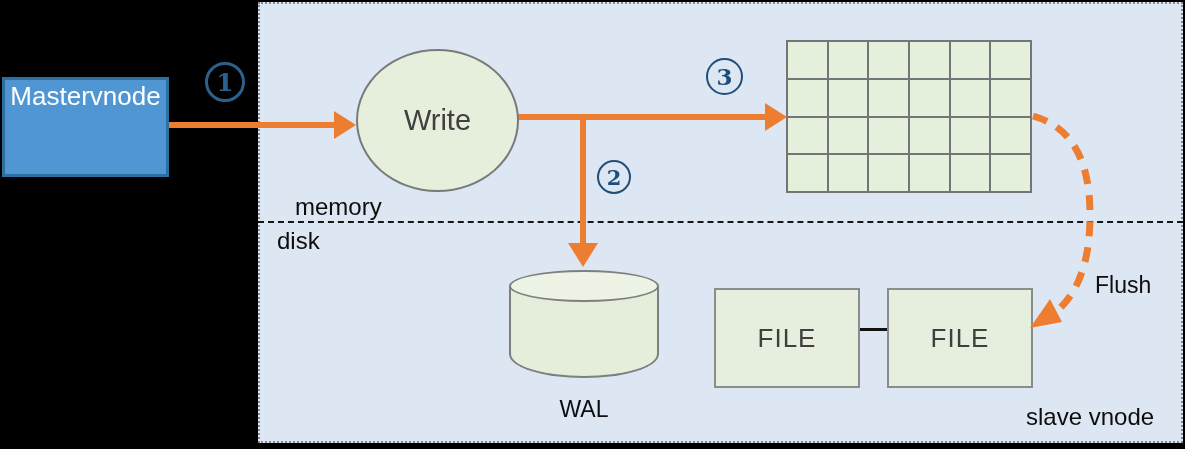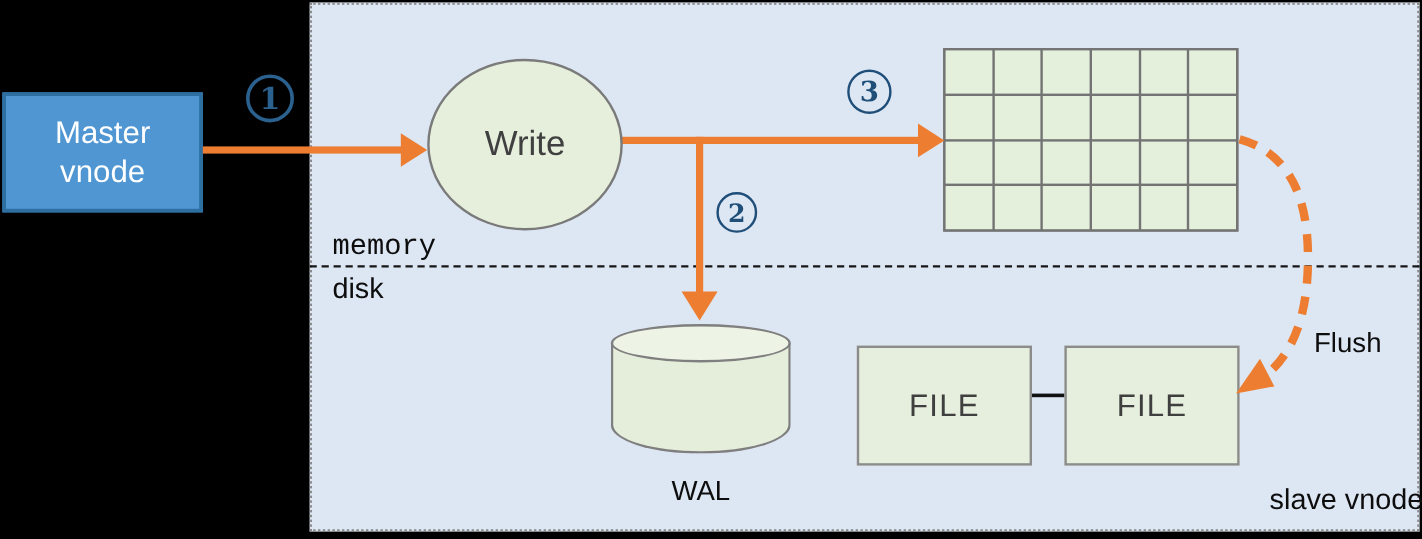--- a/index.html
+++ b/index.html
@@ -29,33 +29,33 @@
     width: 925px; height: 0;
     border-top: 2.5px dashed #161616;
   }
   .region-label {
     position: absolute;
     color: #0d0d0d;
     font-size: 24px;
     line-height: 1.1;
     white-space: nowrap;
   }
-  .memory-label { left: 277px; top: 194px; font-family: Liberation Mono, monospace; }
+  .memory-label { left: 295px; top: 194px; }
   .disk-label   { left: 277px; top: 228px; }
-  .slave-label  { left: 1026px; top: 404px; margin-left: 32px; }
+  .slave-label  { left: 1026px; top: 404px; }
   .flush-label  { left: 1095px; top: 246px; font-size: 23px; margin-top: 27px; }
 
   
   .master {
     position: absolute;
     left: 2px; top: 77px;
     width: 167px; height: 100px;
     background: #4F96D2;
     border: 3px solid #2C6FA0;
-    display: flex; flex-direction: column;
+    display: flex; flex-direction: row;
     justify-content: center;
     color: #fff; font-size: 26px; line-height: 1.28;
     text-align: center;
   }
 
   
   .write-ellipse {
     position: absolute;
     left: 356px; top: 49px;
     width: 163px; height: 143px;

